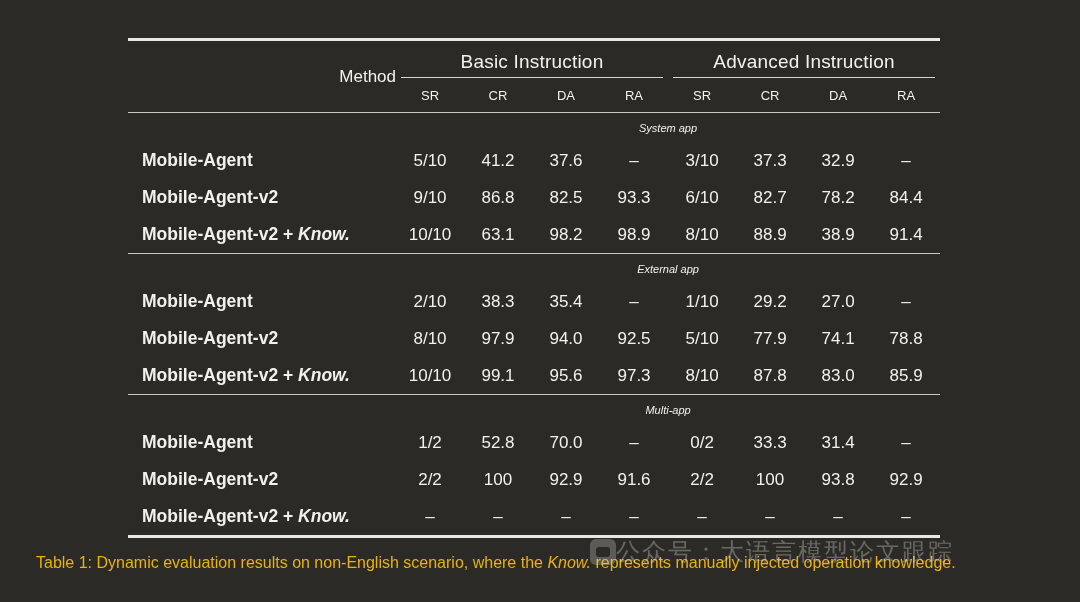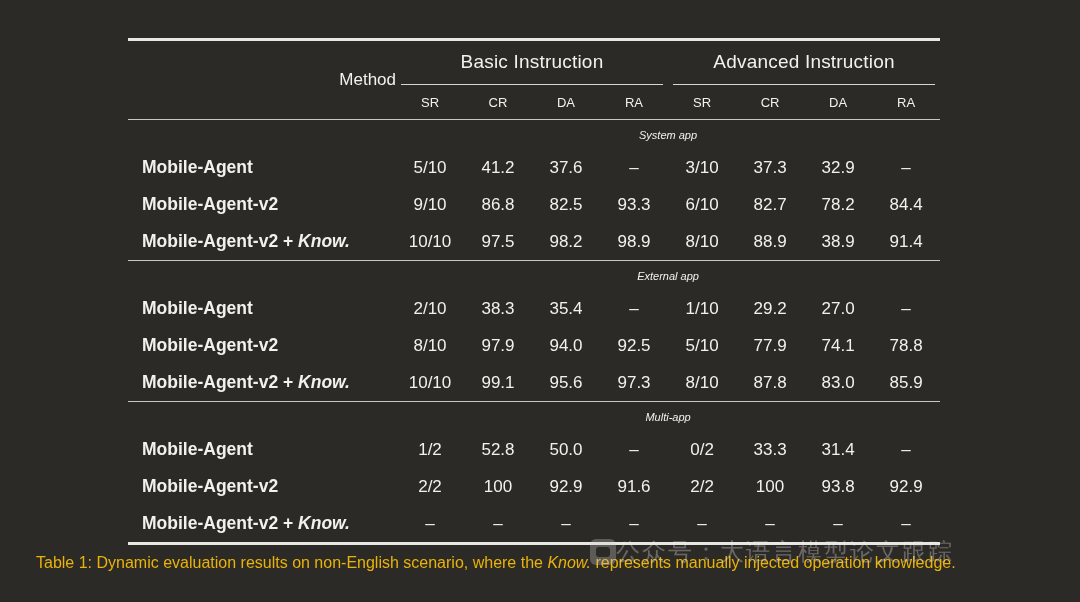--- a/index.html
+++ b/index.html
@@ -87,21 +87,21 @@
     white-space: nowrap;
     margin-top: 19px;
   }
   .data-row td.name .know {
     font-style: italic;
     font-weight: bold;
   }
   .grp-underline {
     display: inline-block;
     border-bottom: 1.5px solid #d8d5ce;
-    padding-bottom: 11px;
+    padding-bottom: 4px;
     width: 96%;
   }
   .caption {
     position: absolute;
     left: 36px;
     top: 552px;
     width: 1008px;
     font-size: 16px;
     color: #eab308;
     line-height: 1.35;
@@ -206,21 +206,21 @@
           <td>82.5</td>
           <td>93.3</td>
           <td>6/10</td>
           <td>82.7</td>
           <td>78.2</td>
           <td>84.4</td>
         </tr>
         <tr class="data-row">
           <td class="name"><span>Mobile-Agent-v2 + </span><span class="know">Know.</span></td>
           <td>10/10</td>
-          <td>97.5</td>
+          <td>63.1</td>
           <td>98.2</td>
           <td>98.9</td>
           <td>8/10</td>
           <td>88.9</td>
           <td>38.9</td>
           <td>91.4</td>
         </tr>
 
         <tr class="rule-mid section-row">
           <td></td>
@@ -261,21 +261,21 @@
         </tr>
 
         <tr class="rule-mid section-row">
           <td></td>
           <td colspan="8">Multi-app</td>
         </tr>
         <tr class="data-row">
           <td class="name"><span>Mobile-Agent</span></td>
           <td>1/2</td>
           <td>52.8</td>
-          <td>50.0</td>
+          <td>70.0</td>
           <td>–</td>
           <td>0/2</td>
           <td>33.3</td>
           <td>31.4</td>
           <td>–</td>
         </tr>
         <tr class="data-row">
           <td class="name"><span>Mobile-Agent-v2</span></td>
           <td>2/2</td>
           <td>100</td>

